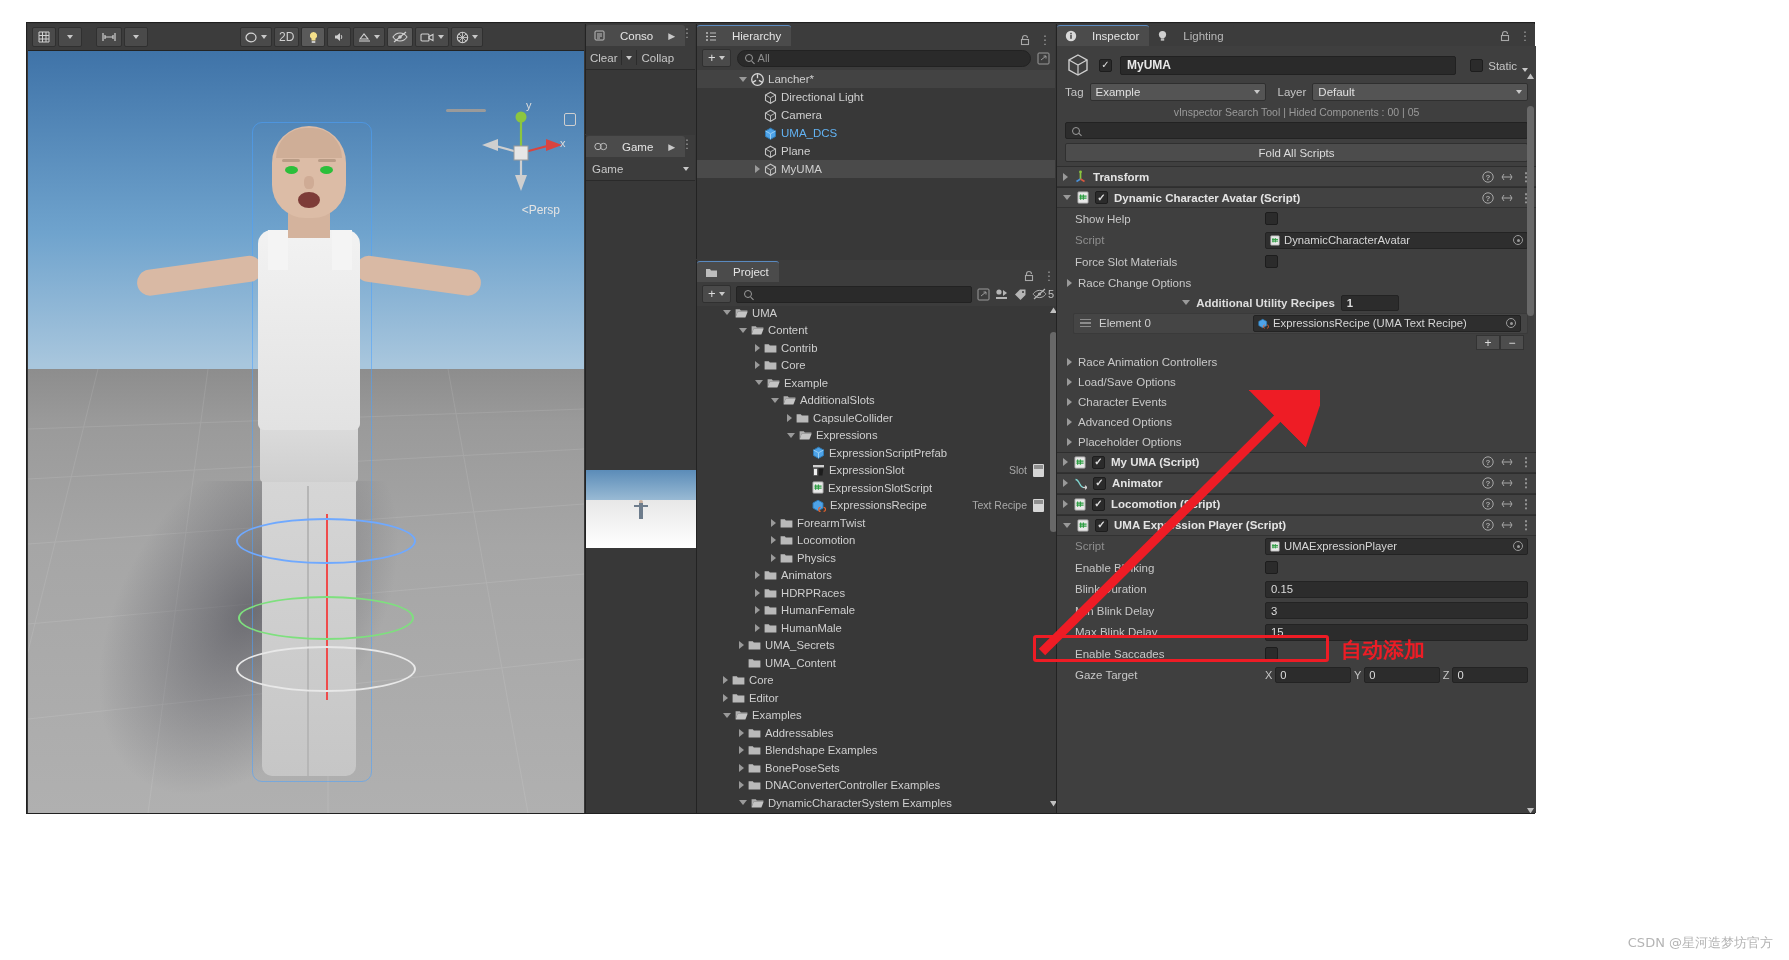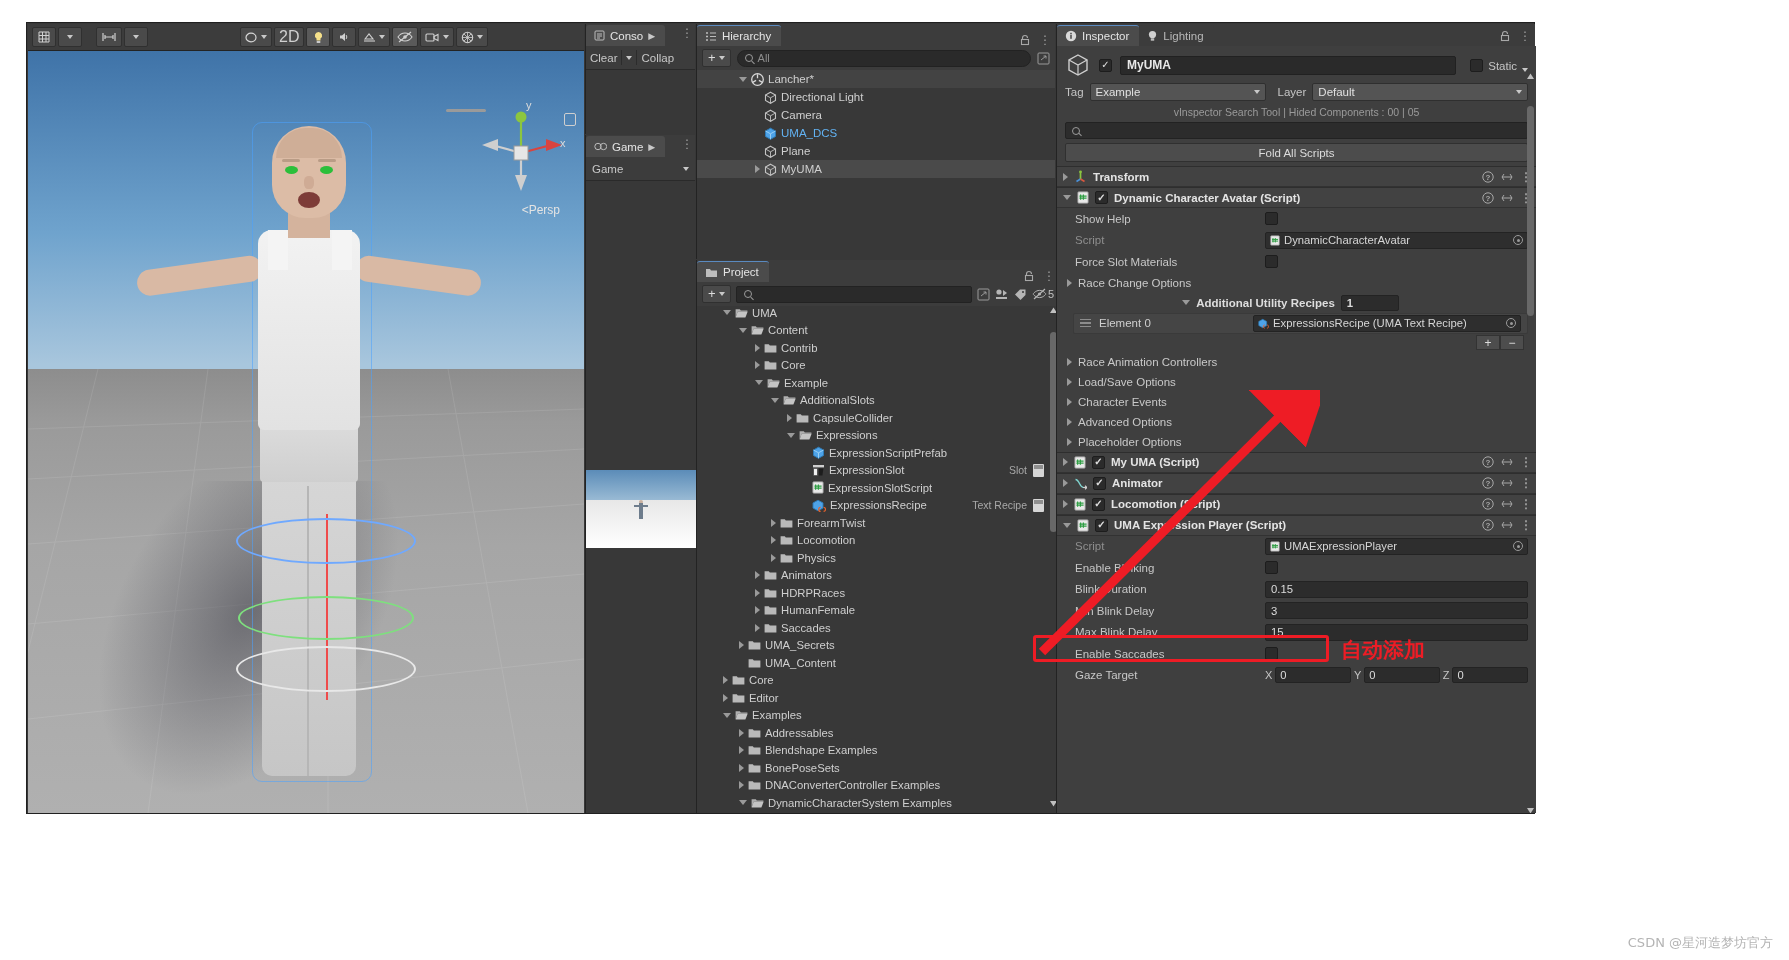--- a/index.html
+++ b/index.html
@@ -17,41 +17,41 @@
     width: 1509px; height: 792px;
     background: #383838;
     border: 1px solid #202020;
     color: #c8c8c8;
     font-size: 11.5px;
   }
 
   
   .tabbar { height: 22px; background:#3c3c3c; display:flex; align-items:flex-end; position:relative; }
   .tab {
-    height:21px; display:flex; align-items:center; gap:5px;
+    height:21px; display:flex; align-items:center; gap:15px;
     padding: 0 10px 0 8px; background:#3c3c3c; color:#b8b8b8;
     font-size:11.5px; border-top-left-radius:3px; border-top-right-radius:3px;
     white-space:nowrap;
   }
   .tab.active { background:#4b4b4b; color:#e4e4e4; border-top:1px solid #5a8ac0; }
   .tab.activeplain { background:#4b4b4b; color:#e4e4e4; }
   .panel-body { background:#383838; }
   .kebab { color:#a0a0a0; font-size:12px; letter-spacing:0; line-height:8px; width:10px; text-align:center;}
   .lock { width:12px;height:12px; }
 
   
   #scene-view { position:absolute; left:1px; top:1px; width:556px; height:789px; background:#2d2d2d;}
   #scene-toolbar {
     height:27px; background:#3c3c3c; border-bottom:1px solid #232323;
     display:flex; align-items:center; padding:0 4px; gap:2px;
   }
   .tb-btn {
     height:20px; min-width:24px; background:#4a4a4a; border:1px solid #303030;
     border-radius:2px; display:flex; align-items:center; justify-content:center;
-    color:#d0d0d0; font-size:16px; padding:0 4px; gap:3px;
+    color:#d0d0d0; font-size:12px; padding:0 4px; gap:3px;
   }
   .tb-btn.on { background:#5a5a5a; }
   .tb-sep { width:10px; }
   .caret-dn { width:0;height:0;border-left:3.5px solid transparent;border-right:3.5px solid transparent;border-top:4px solid #c8c8c8; }
 
   #scene-canvas { position:absolute; left:0; top:27px; width:556px; height:762px; overflow:hidden; }
   .sky {
     position:absolute; left:0; top:0; width:556px; height:330px;
     background: linear-gradient(#3f73a8 0%, #6fa3cd 55%, #a8c6dd 95%);
   }
@@ -740,21 +740,21 @@
               <path d="M0.6 2.2h4.2l1 1.4h6.6v7H0.6z" fill="#b9b9b9"></path>
             </svg>
             <span>HumanFemale</span>
           </div>
           <div class="proj-row">
             <span style="display:inline-block;width:54px"></span>
             <span class="tri"></span>
             <svg width="13" height="12" viewBox="0 0 13 12">
               <path d="M0.6 2.2h4.2l1 1.4h6.6v7H0.6z" fill="#b9b9b9"></path>
             </svg>
-            <span>Saccades</span>
+            <span>HumanMale</span>
           </div>
           <div class="proj-row">
             <span style="display:inline-block;width:38px"></span>
             <span class="tri"></span>
             <svg width="13" height="12" viewBox="0 0 13 12">
               <path d="M0.6 2.2h4.2l1 1.4h6.6v7H0.6z" fill="#b9b9b9"></path>
             </svg>
             <span>UMA_Secrets</span>
           </div>
           <div class="proj-row">

